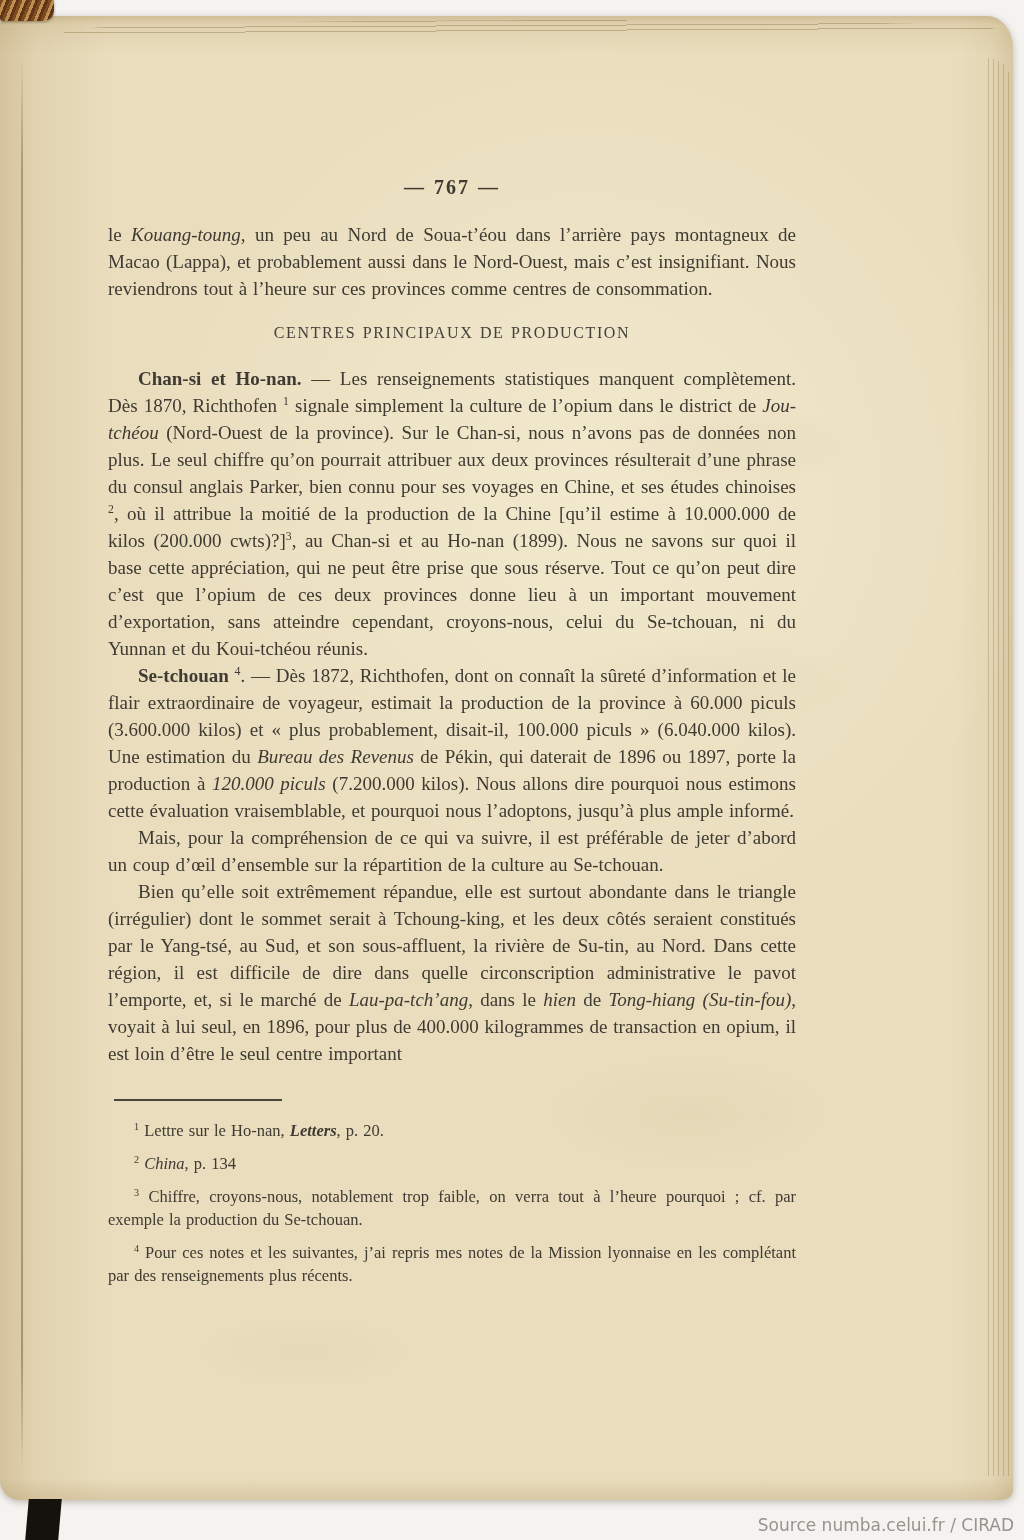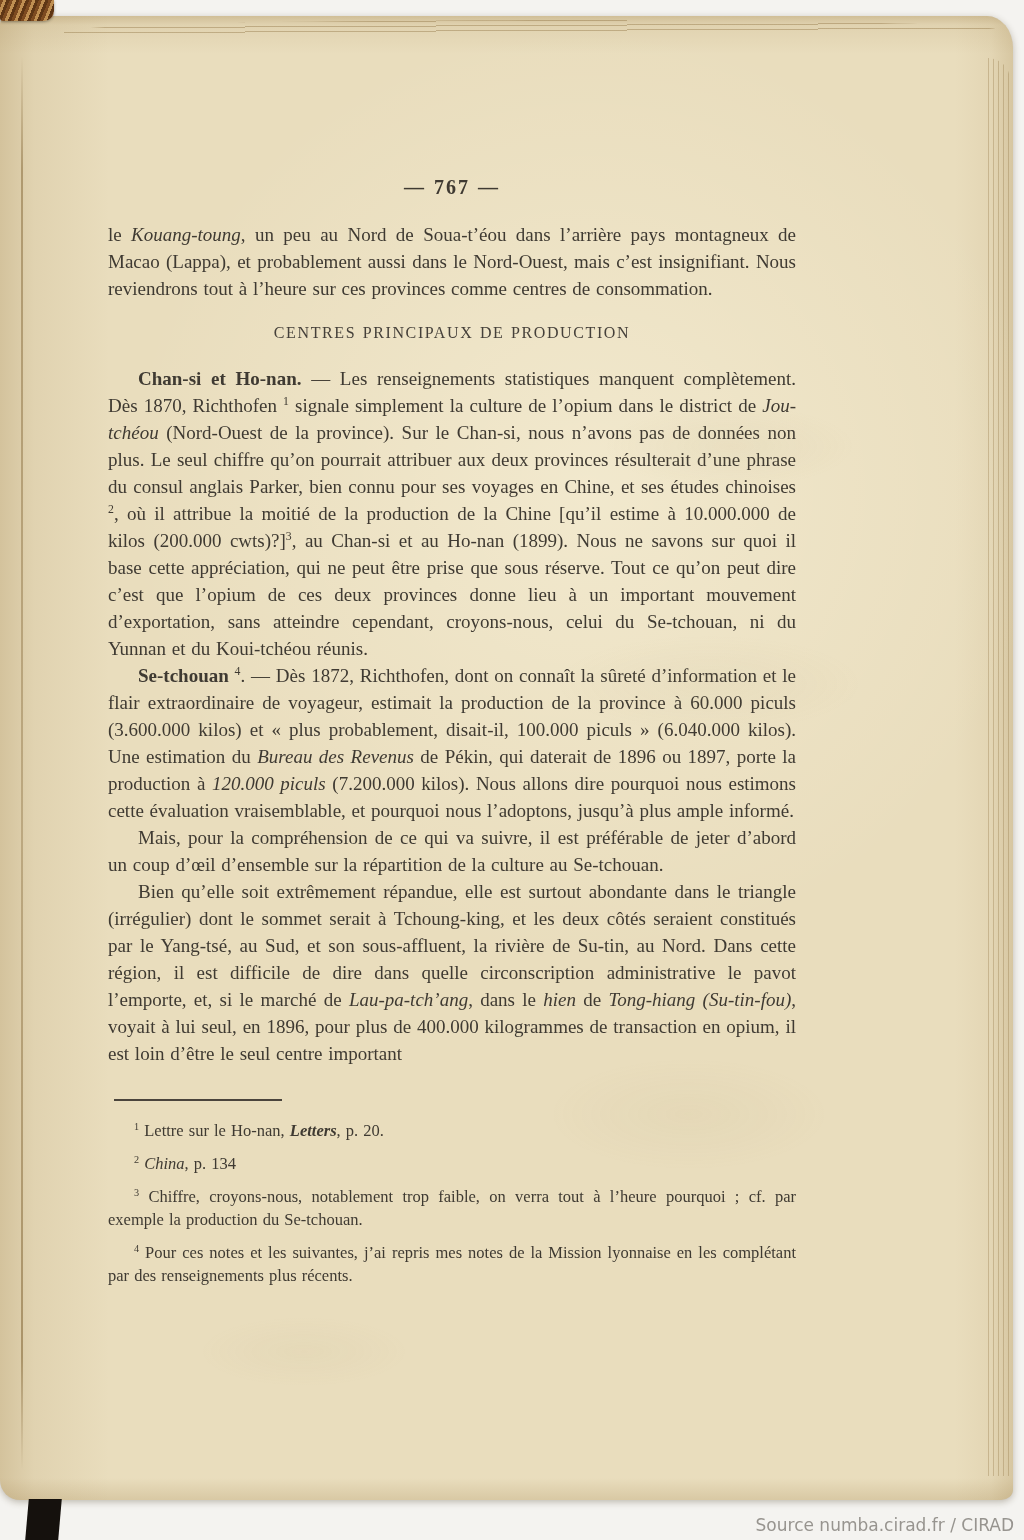--- a/index.html
+++ b/index.html
@@ -185,13 +185,13 @@
         <p class="footnote"><sup>2</sup><span> </span><span class="it">China</span><span>, p. 134</span></p>
         <p class="footnote"><sup>3</sup><span> Chiffre, croyons-nous, notablement trop faible, on verra tout à l’heure pourquoi ; cf. par exemple la production du Se-tchouan.</span></p>
         <p class="footnote"><sup>4</sup><span> Pour ces notes et les suivantes, j’ai repris mes notes de la Mission lyonnaise en les complétant par des renseignements plus récents.</span></p>
       </div>
   </div>
 </div>
 
 <div class="book-headband"></div>
 <div class="bottom-shadow"></div>
 
-<div class="attribution">Source numba.cirad.fr / CIRAD</div>
+<div class="attribution">Source numba.celui.fr / CIRAD</div>
 
 </body></html>

